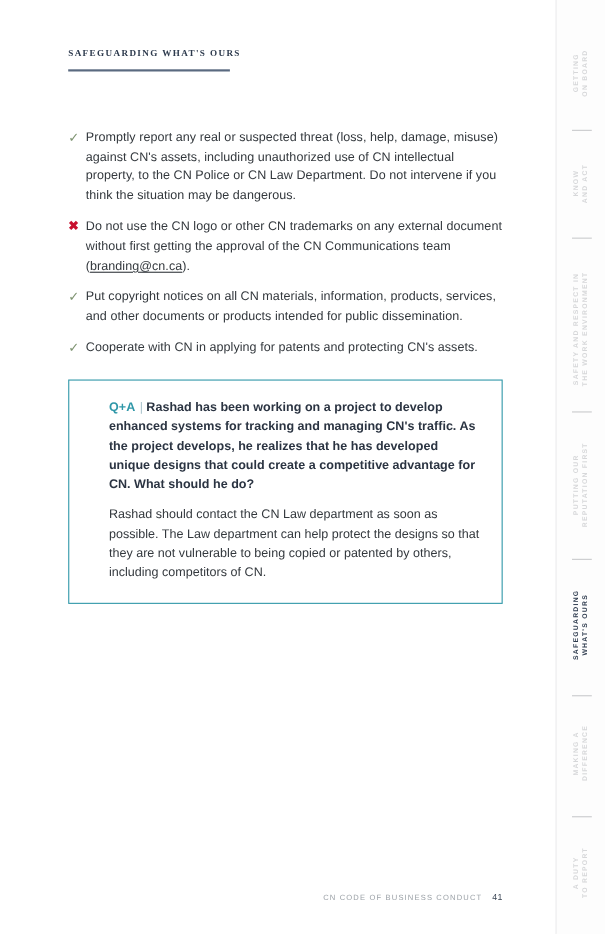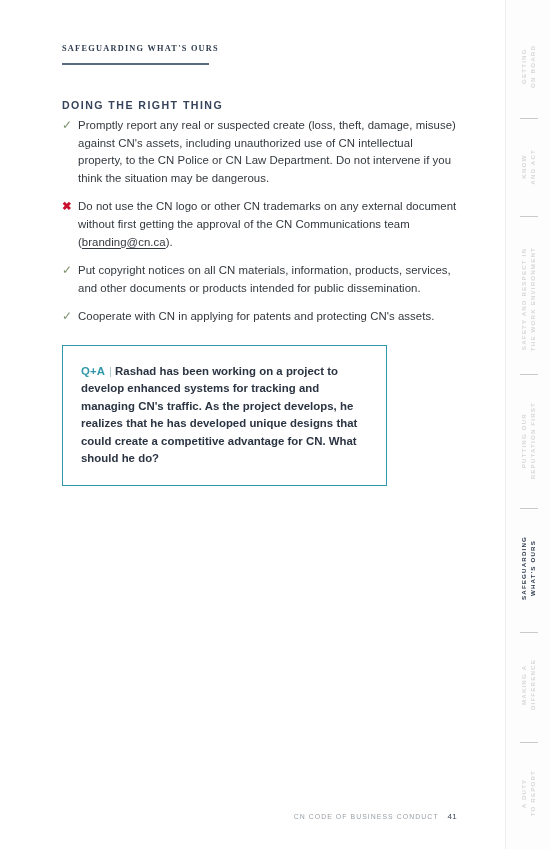--- a/index.html
+++ b/index.html
@@ -102,25 +102,25 @@
     text-decoration: underline;
     text-underline-offset: 1.5px;
     margin-top: 20px;
   }
 
   
   #qa-callout {
     position: absolute;
     left: 62px;
     top: 345px;
-    width: 325px;
+    width: 395px;
     box-sizing: border-box;
     border: 1.5px solid #2f97a8;
     background: #ffffff;
-    padding: 17px 18px 18px 18px;
+    padding: 17px 18px 18px 36px;
   }
   .qa-question-block {
     font-size: 11.4px;
     line-height: 17.4px;
     color: #2b3442;
     font-weight: bold;
     letter-spacing: 0.02px;
   }
   .qa-tag {
     color: #2f97a8;
@@ -208,45 +208,45 @@
 </head>
 <body>
 
 <div id="page">
 
   <div id="content-column">
 
     <div class="running-head">SAFEGUARDING WHAT'S OURS</div>
     <div class="running-head-rule"></div>
 
-    <div class="section-heading">DOING THE RIGHT THING</div>
 
     <div id="guideline-list">
         <div class="guideline-item">
           <span class="guideline-marker marker-check">✓</span>
-          <span class="guideline-text"><span>Promptly report any real or suspected create (loss, theft, damage, misuse) against CN's assets, including unauthorized use of CN intellectual property, to the CN Police or CN Law Department. Do not intervene if you think the situation may be dangerous.</span></span>
+          <span class="guideline-text"><span>Promptly report any real or suspected threat (loss, help, damage, misuse) against CN's assets, including unauthorized use of CN intellectual property, to the CN Police or CN Law Department. Do not intervene if you think the situation may be dangerous.</span></span>
         </div>
         <div class="guideline-item">
           <span class="guideline-marker marker-cross">✖</span>
           <span class="guideline-text"><span>Do not use the CN logo or other CN trademarks on any external document without first getting the approval of the CN Communications team (</span><a class="inline-link" href="#">branding@cn.ca</a><span>).</span></span>
         </div>
         <div class="guideline-item">
           <span class="guideline-marker marker-check">✓</span>
           <span class="guideline-text"><span>Put copyright notices on all CN materials, information, products, services, and other documents or products intended for public dissemination.</span></span>
         </div>
         <div class="guideline-item">
           <span class="guideline-marker marker-check">✓</span>
           <span class="guideline-text"><span>Cooperate with CN in applying for patents and protecting CN's assets.</span></span>
         </div>
       </div>
 
     <div id="qa-callout">
       <div class="qa-question-block">
         <span class="qa-tag">Q+A</span><span class="qa-divider">|</span><span>Rashad has been working on a project to develop enhanced systems for tracking and managing CN's traffic. As the project develops, he realizes that he has developed unique designs that could create a competitive advantage for CN. What should he do?</span>
       </div>
+      <div class="qa-answer">Rashad should contact the CN Law department as soon as possible. The Law department can help protect the designs so that they are not vulnerable to being copied or patented by others, including competitors of CN.</div>
     </div>
 
     <div id="page-footer">
       <span class="footer-label">CN CODE OF BUSINESS CONDUCT</span><span class="footer-page-number">41</span>
     </div>
 
   </div>
 
   <div id="side-nav">
       <div class="side-tab" style="top: 22px; height: 88px;">

